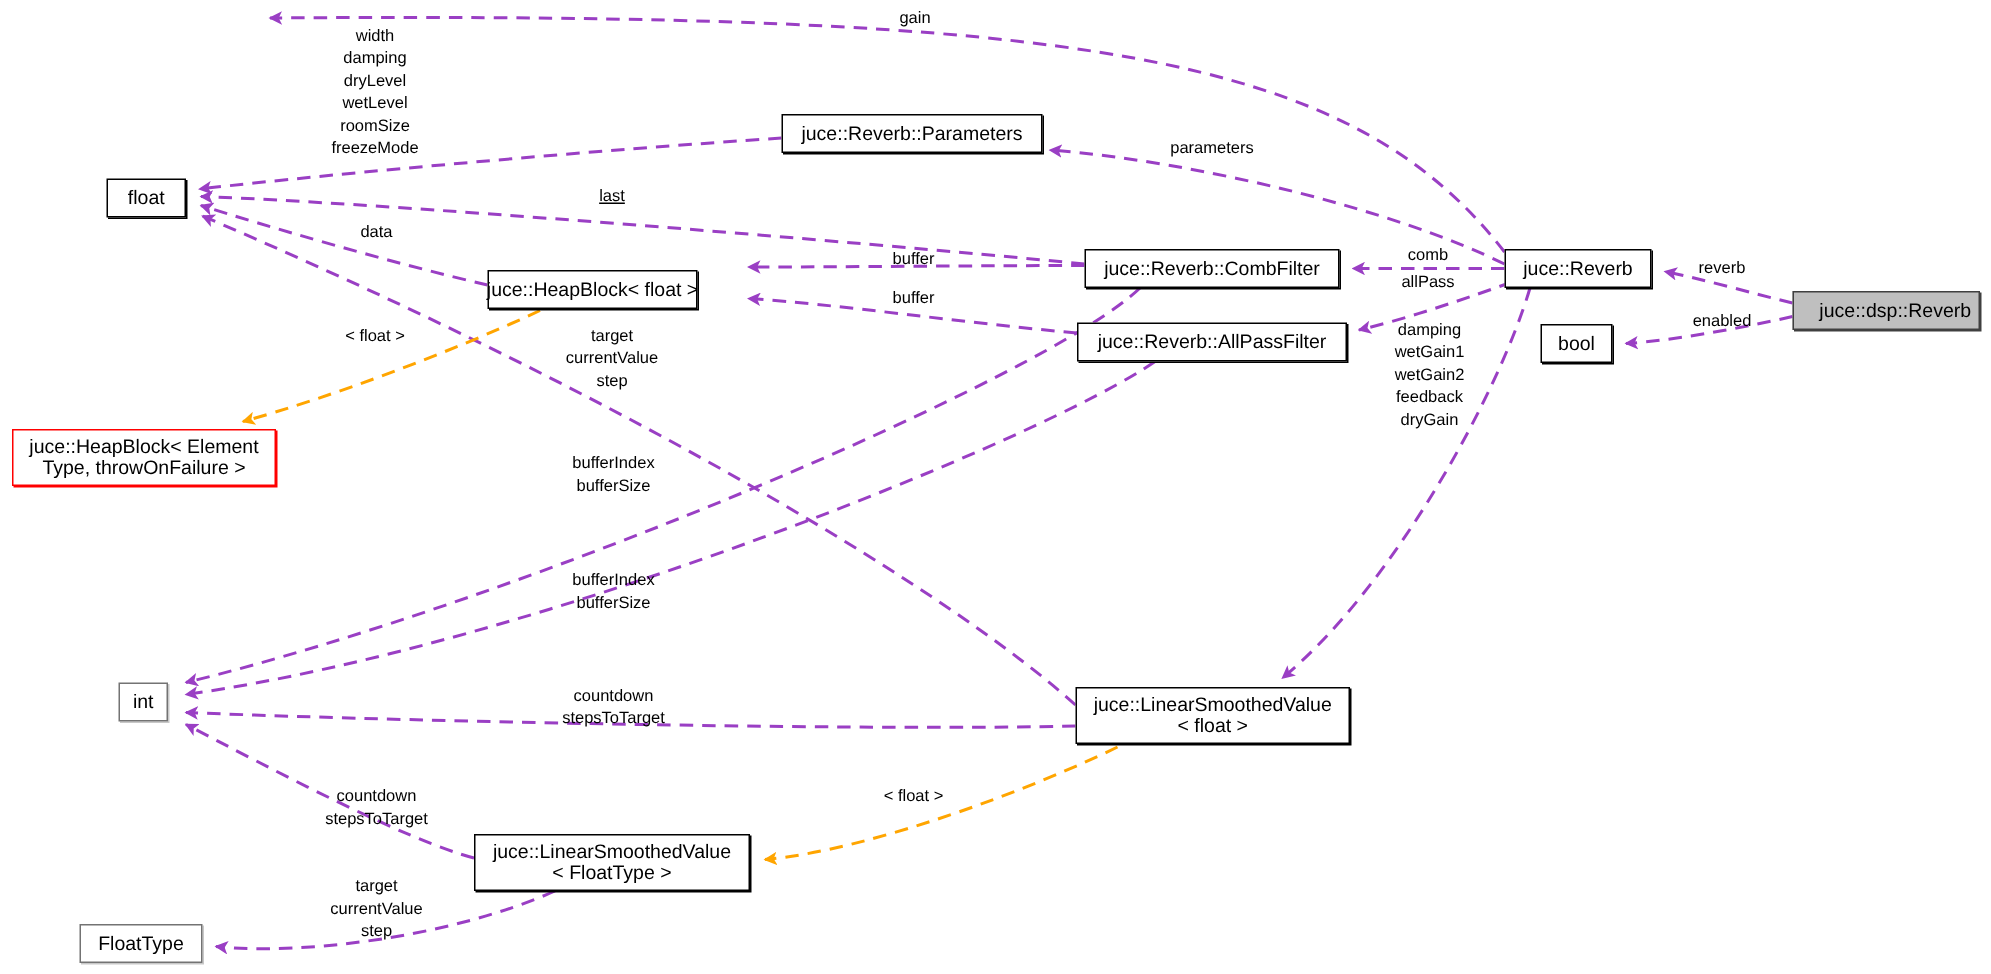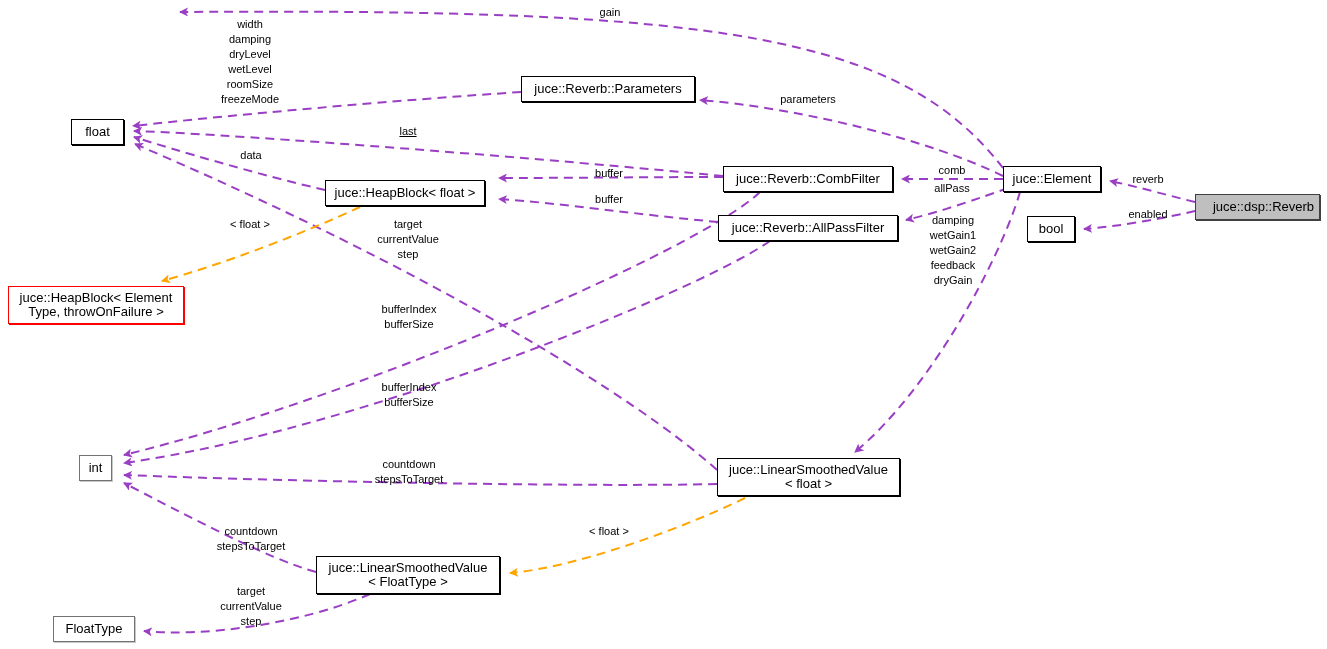--- a/index.html
+++ b/index.html
@@ -100,27 +100,27 @@
     </g>
 
     <g fill="none" stroke="#ffa500" stroke-width="2" stroke-dasharray="9,6" marker-end="url(#arrow-inst)">
       <path d="M360,207 C300,235 220,265 162,281"></path>
       <path d="M745,498 C690,525 580,567 510,573"></path>
     </g>
   </svg>
 
   <div>
       <div class="node solid" style="left: 71px; top: 119px; width: 53px; height: 26px;">float</div>
-      <div class="node solid" style="left: 325px; top: 180px; width: 160px; height: 26px;">juce::HeapBlock&lt; float &gt;</div>
+      <div class="node solid" style="left: 325px; top: 180px; width: 140px; height: 26px;">juce::HeapBlock&lt; float &gt;</div>
       <div class="node redbox" style="left: 8px; top: 286px; width: 176px; height: 38px;">juce::HeapBlock&lt; Element
 Type, throwOnFailure &gt;</div>
       <div class="node solid" style="left: 521px; top: 76px; width: 174px; height: 26px;">juce::Reverb::Parameters</div>
       <div class="node solid" style="left: 723px; top: 166px; width: 170px; height: 26px;">juce::Reverb::CombFilter</div>
       <div class="node solid" style="left: 718px; top: 215px; width: 180px; height: 26px;">juce::Reverb::AllPassFilter</div>
-      <div class="node solid" style="left: 1003px; top: 166px; width: 98px; height: 26px;">juce::Element</div>
+      <div class="node solid" style="left: 1003px; top: 166px; width: 98px; height: 26px;">juce::Reverb</div>
       <div class="node solid" style="left: 1027px; top: 216px; width: 48px; height: 26px;">bool</div>
       <div class="node current" style="left: 1195px; top: 194px; width: 125px; height: 26px;">juce::dsp::Reverb</div>
       <div class="node faint" style="left: 79px; top: 455px; width: 33px; height: 26px;">int</div>
       <div class="node solid" style="left: 717px; top: 458px; width: 183px; height: 38px;">juce::LinearSmoothedValue
 &lt; float &gt;</div>
       <div class="node solid" style="left: 316px; top: 556px; width: 184px; height: 38px;">juce::LinearSmoothedValue
 &lt; FloatType &gt;</div>
       <div class="node faint" style="left: 53px; top: 616px; width: 82px; height: 26px;">FloatType</div>
     </div>
 

